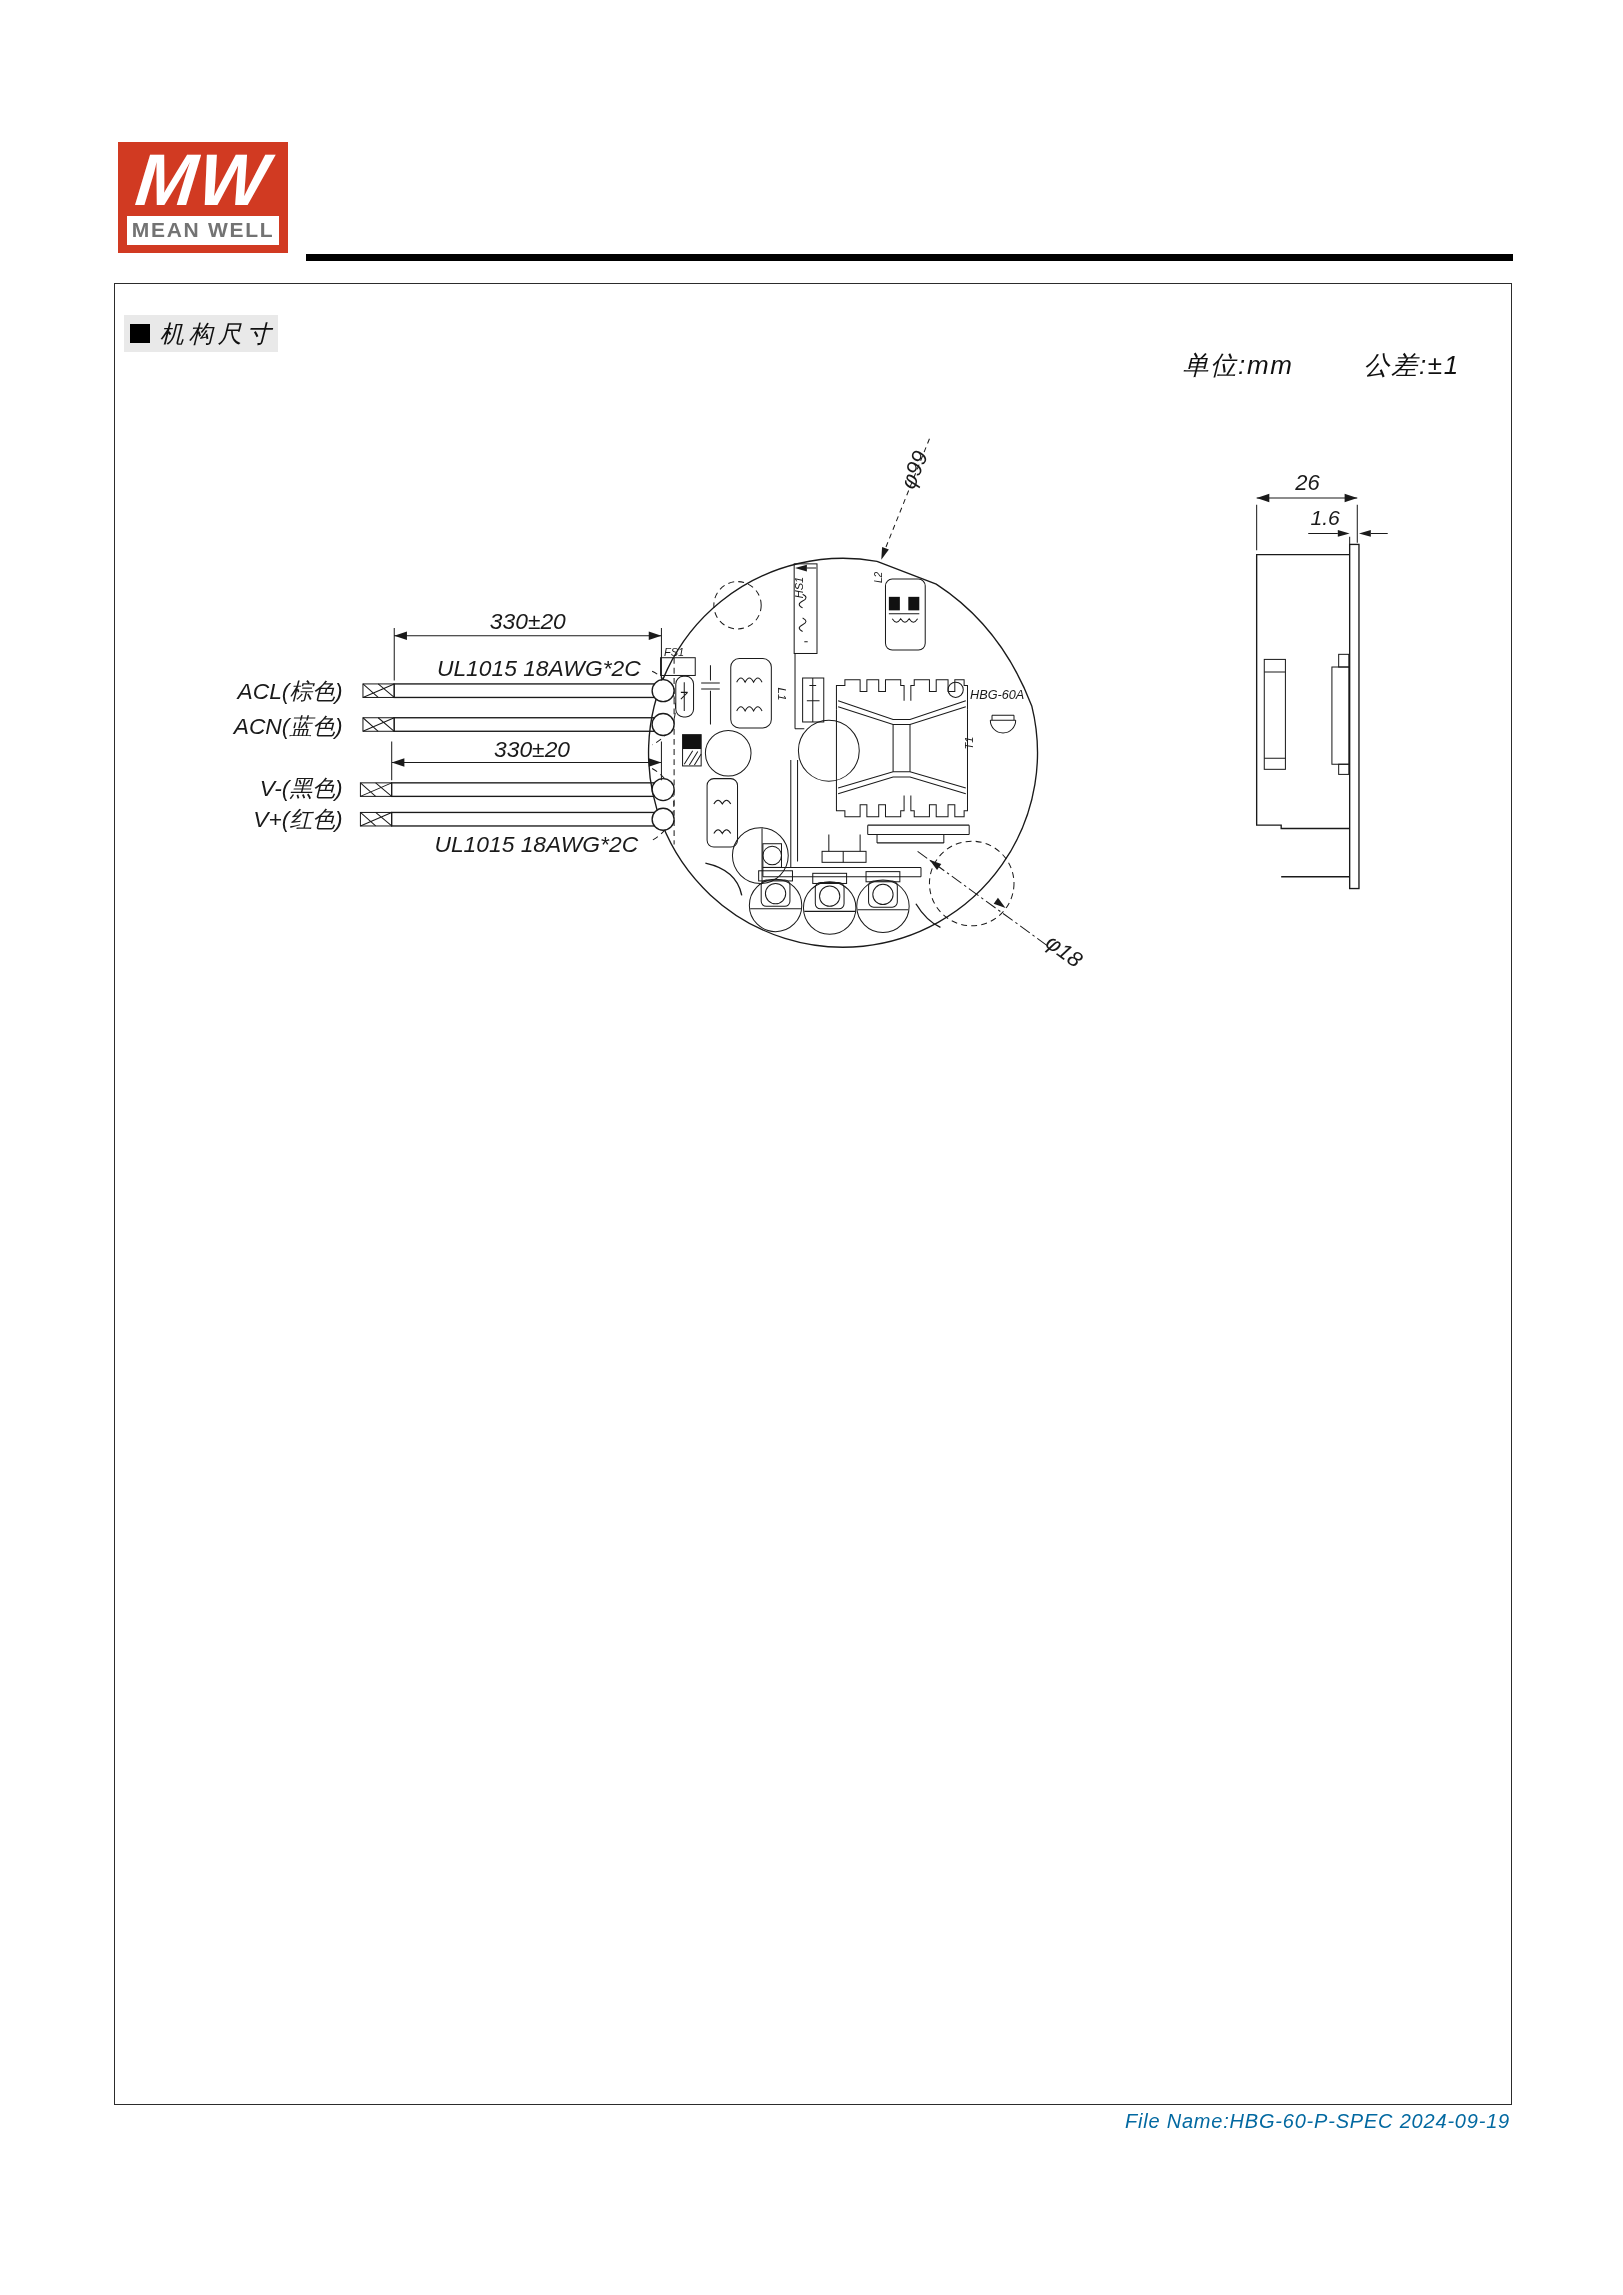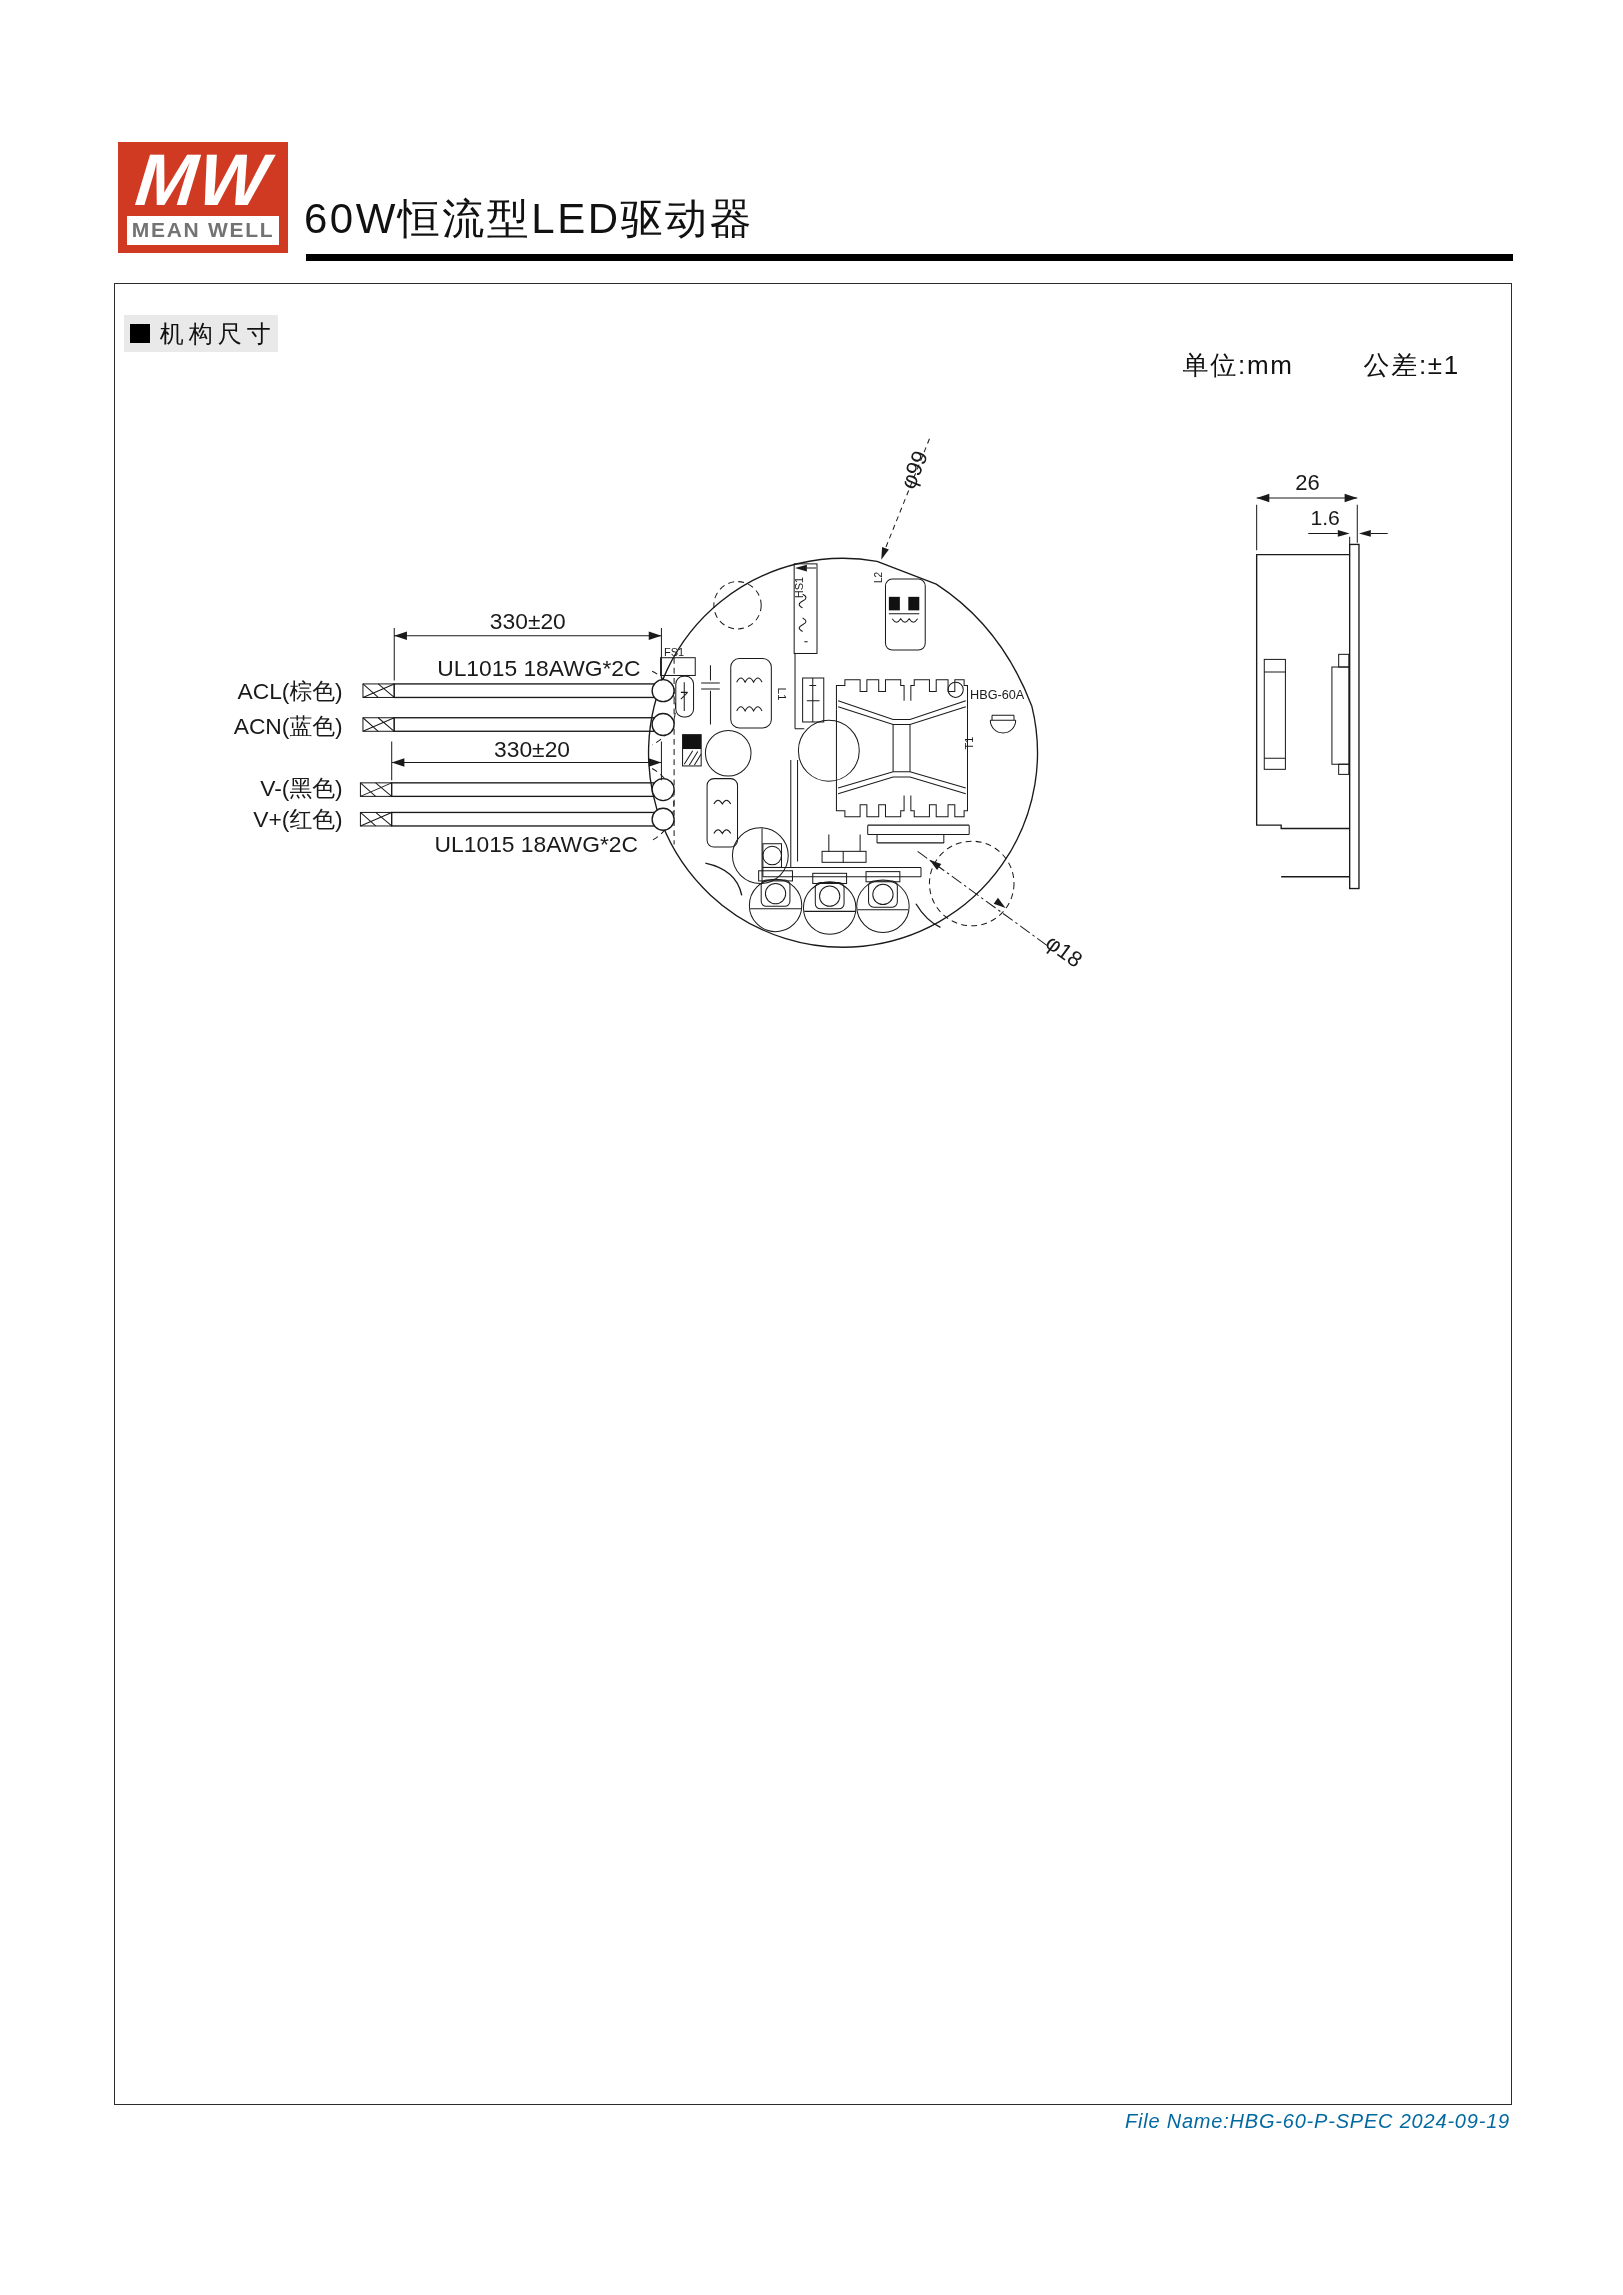--- a/index.html
+++ b/index.html
@@ -12,21 +12,21 @@
         font-style:italic;font-weight:bold;font-size:73px;color:#fff;
         transform:skewX(-6deg);line-height:81px;letter-spacing:1.7px;}
   #logo .bar{position:absolute;left:9.3px;right:9.3px;bottom:8.5px;height:29px;background:#fff;
         display:flex;align-items:center;justify-content:center;}
   #logo .bar span{color:#737373;font-weight:bold;font-size:21px;letter-spacing:1.7px;}
   #product-title{left:304px;top:191px;font-size:42px;letter-spacing:2.5px;white-space:nowrap;}
   #series-title{right:112px;top:189px;font-size:44px;font-weight:bold;white-space:nowrap;}
   #series-title .suffix{font-weight:normal;font-size:41px;}
   #header-rule{left:306px;top:254px;width:1207px;height:6.8px;background:#000;}
   
-  #frame{left:114px;top:283px;width:1396px;height:1820px;border:1.7px solid #2c2c2c;}
+  #frame{left:114px;top:283px;width:1396px;height:1820px;border:1.7px solid #2c2c2c;font-style:italic;}
   #section-chip{left:8.5px;top:31px;width:154px;height:37px;background:#e9e9e9;display:flex;align-items:center;}
   #section-chip .sq{width:19.4px;height:19.4px;background:#000;margin:0 10px 0 6.8px;}
   #section-chip .txt{font-size:24px;letter-spacing:5px;}
   #units{right:51px;top:64px;font-size:26px;letter-spacing:1.7px;}
   #units .tol{margin-left:61px;}
   #drawing-svg{left:0;top:0;width:1393px;height:1817px;}
   
   #footer-note{right:113px;top:2110px;font-size:20px;font-style:italic;color:#0369a1;letter-spacing:0.8px;}
   svg text{font-family:"Liberation Sans",sans-serif;fill:#1a1a1a;}
   svg .ln{stroke:#1a1a1a;fill:none;stroke-width:1.6;}
@@ -40,21 +40,20 @@
 <body>
 
 <div id="page">
 
   <div class="abs" id="logo">
     <div class="mw">MW</div>
     <div class="bar">
       <span>MEAN WELL</span>
     </div>
   </div>
-  <div class="abs" id="product-title">60W恒流型LED驱动器</div>
   <div class="abs" id="header-rule"></div>
 
   <div class="abs" id="frame">
     <div class="abs" id="section-chip">
       <div class="sq"></div>
       <div class="txt">机构尺寸</div>
     </div>
     <div class="abs" id="units">
       <span>单位:mm</span>
       <span class="tol">公差:±1</span>

